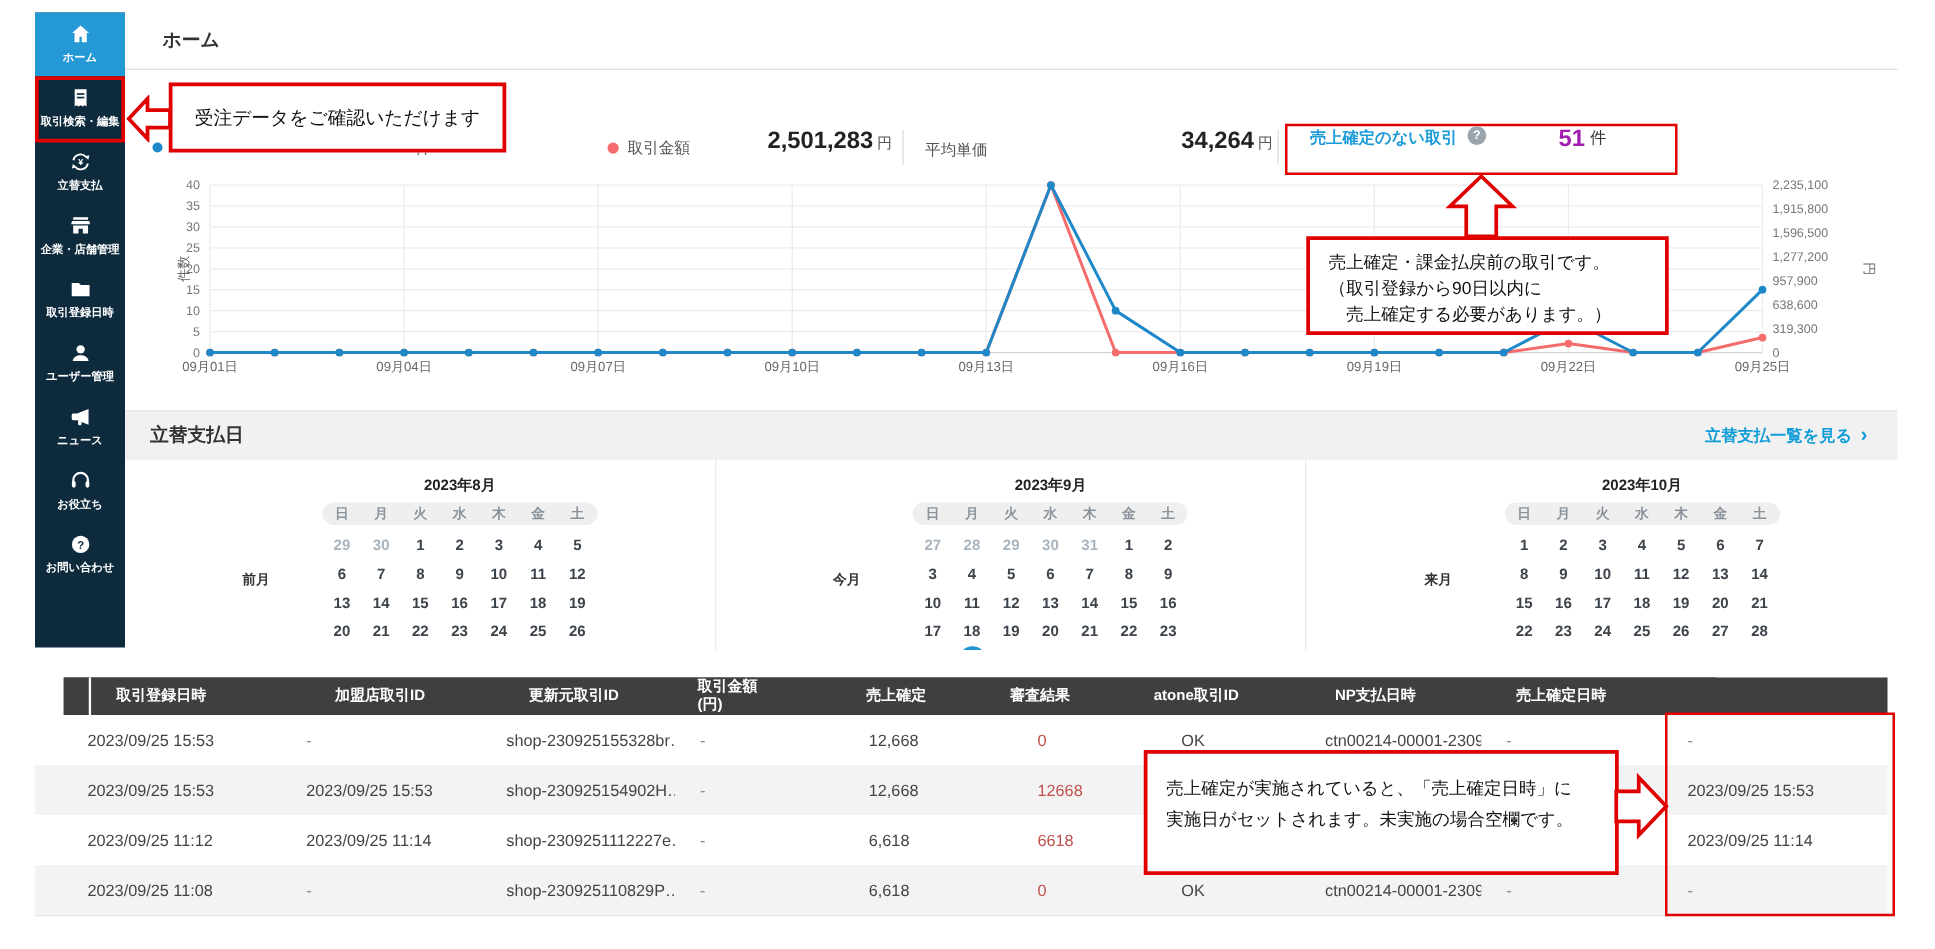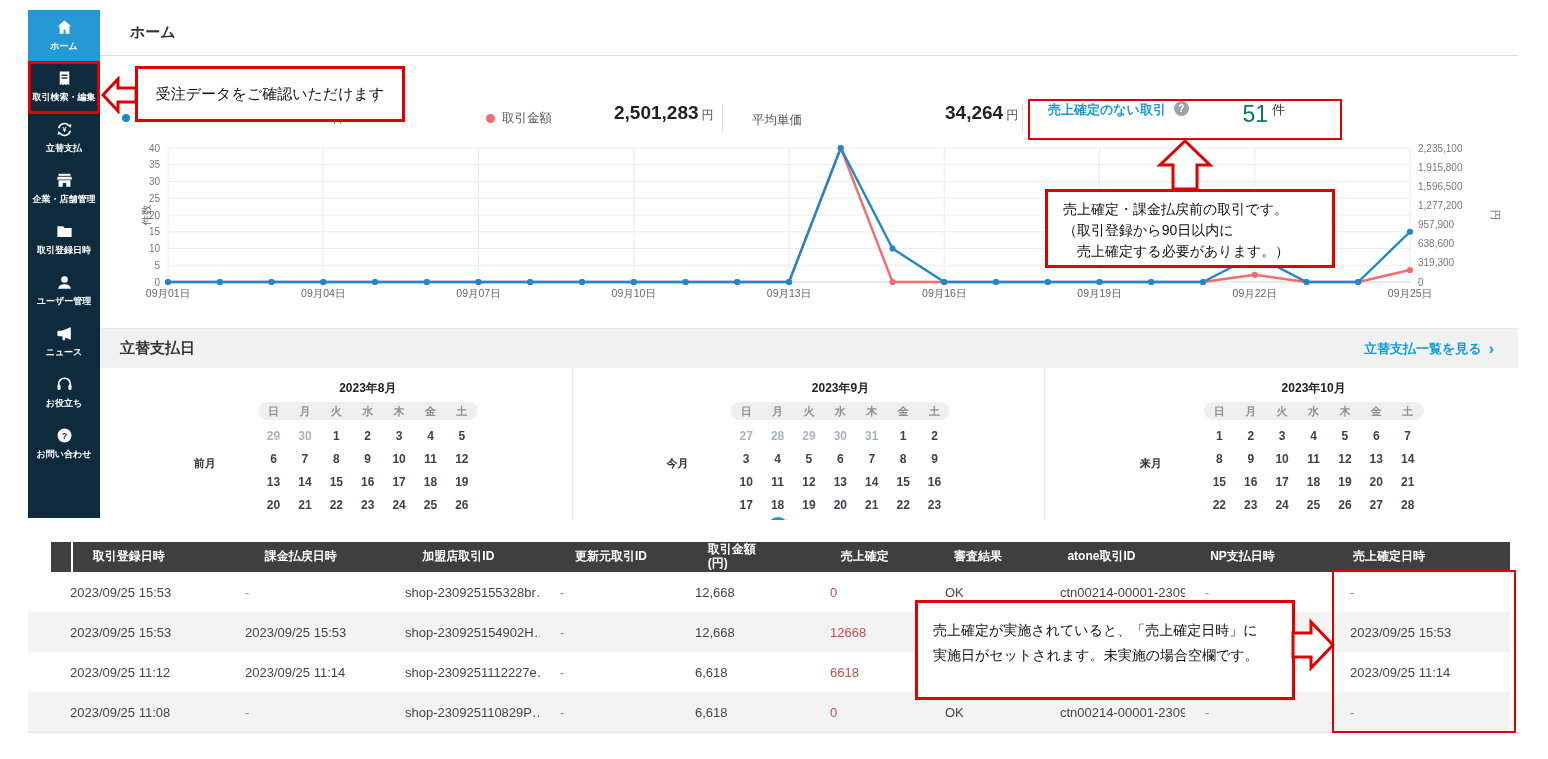--- a/index.html
+++ b/index.html
@@ -18,27 +18,27 @@
   
   .dot{display:inline-block;border-radius:50%;}
   #legend-count-dot{position:absolute;left:122px;top:114px;width:8px;height:8px;background:#1e88c9;z-index:1;}
   #legend-count-partial{position:absolute;left:332px;top:109px;font-size:13px;color:#555;z-index:1;}
   #legend-amount{position:absolute;left:486px;top:110px;display:flex;align-items:center;gap:7px;z-index:1;}
   #legend-amount .dot{width:9px;height:9px;background:#f56c6c;}
   #legend-amount span{font-size:12.5px;color:#555;}
   .big-val{font-size:19px;font-weight:bold;color:#222;}
   .unit{font-size:12px;color:#555;margin-left:3px;}
   #amount-value{position:absolute;left:614px;top:102px;z-index:1;}
-  #avg-label{position:absolute;left:740px;top:112px;font-size:12.5px;color:#555;z-index:1;margin-left:12px;}
+  #avg-label{position:absolute;left:740px;top:112px;font-size:12.5px;color:#555;z-index:1;}
   #avg-value{position:absolute;left:945px;top:102px;z-index:1;}
   .vdiv{position:absolute;top:104px;width:1px;height:28px;background:#ddd;z-index:1;}
   #pending-box{position:absolute;left:1028px;top:99px;width:314px;height:41px;border:2.5px solid #e00000;box-sizing:border-box;background:#fff;display:flex;align-items:flex-start;padding:0 55px 0 18px;z-index:4;}
   #pending-label{font-size:13px;font-weight:bold;color:#1c9bd7;}
   .help{width:15px;height:15px;border-radius:50%;background:#9aa5ad;color:#fff;font-size:10px;font-weight:bold;display:flex;align-items:center;justify-content:center;margin-left:8px;cursor:pointer;}
-  #pending-value{margin-left:auto;font-size:23px;font-weight:normal;color:#0f766e;}
+  #pending-value{margin-left:auto;font-size:19px;font-weight:bold;color:#a21caf;}
   #pending-unit{font-size:13px;color:#333;margin-left:4px;}
   
   #chart{position:absolute;left:100px;top:140px;width:1418px;height:165px;z-index:1;}
   
   .ann{position:absolute;background:#fff;border:3px solid #e00000;z-index:6;box-sizing:border-box;color:#111;}
   #ann1{left:135px;top:66px;width:270px;height:56px;display:flex;align-items:center;justify-content:center;font-size:15px;}
   #ann2{left:1045px;top:189px;width:290px;height:79px;font-size:14px;line-height:1.5;padding:7px 0 0 15px;white-space:pre-line;}
   #ann3{left:915px;top:600px;width:380px;height:100px;font-size:14px;line-height:1.8;padding:15px 0 0 15px;white-space:pre-line;}
   .arr{position:absolute;z-index:7;}
   #sb-box{position:absolute;left:28px;top:61px;width:72px;height:53px;border:3px solid #e00000;box-sizing:border-box;z-index:5;pointer-events:none;}
@@ -482,21 +482,20 @@
           </div>
         </div>
       </div>
     </div>
   </div>
 
 <div id="dtable">
     <div class="thead">
       <div class="th" style="width: 22px; background: rgb(63, 63, 63);"></div>
       <div class="th" style="width: 175px; background: rgb(63, 63, 63);">取引登録日時</div>
-      <div class="th" style="width: 160px; background: rgb(63, 63, 63);">課金払戻日時</div>
       <div class="th" style="width: 155px; background: rgb(63, 63, 63);">加盟店取引ID</div>
       <div class="th" style="width: 135px; background: rgb(63, 63, 63);">更新元取引ID</div>
       <div class="th" style="width: 135px; background: rgb(63, 63, 63);">取引金額
 (円)</div>
       <div class="th" style="width: 115px; background: rgb(63, 63, 63);">売上確定</div>
       <div class="th" style="width: 115px; background: rgb(63, 63, 63);">審査結果</div>
       <div class="th" style="width: 145px; background: rgb(63, 63, 63);">atone取引ID</div>
       <div class="th" style="width: 145px; background: rgb(63, 63, 63);">NP支払日時</div>
       <div class="th" style="width: 180px; background: rgb(63, 63, 63);">売上確定日時</div>
     </div>

